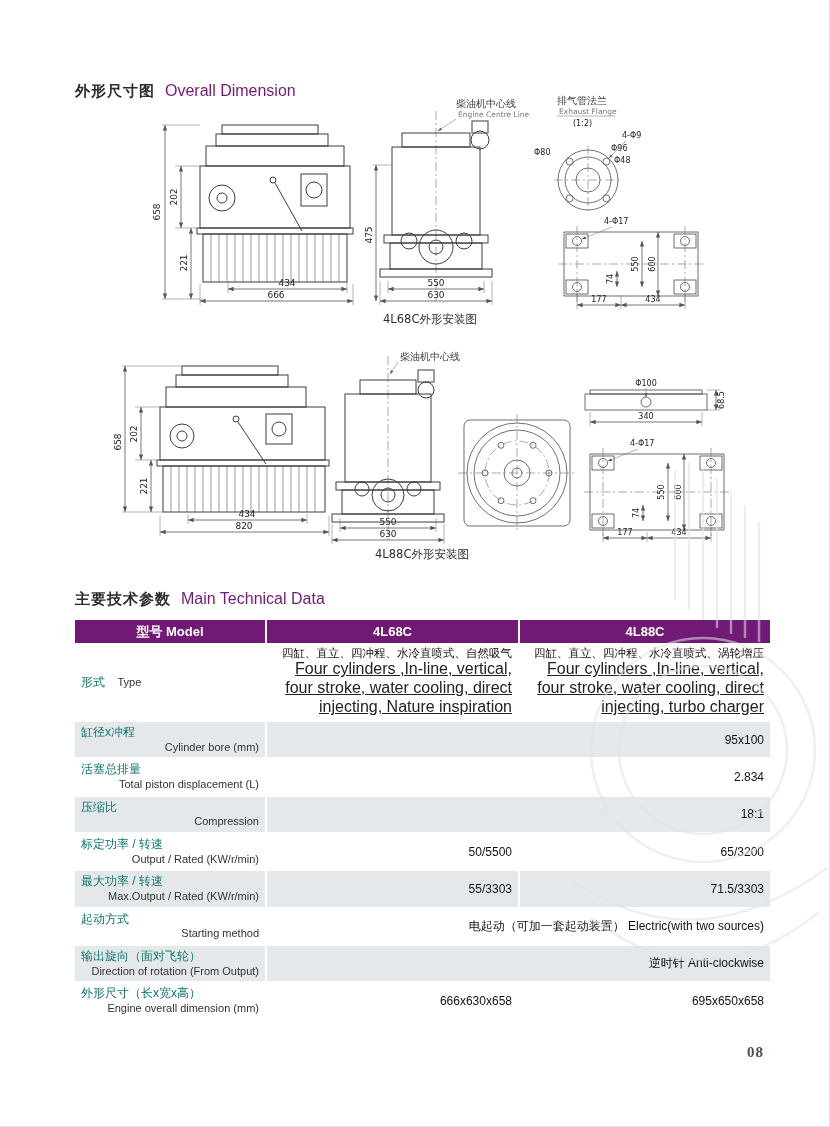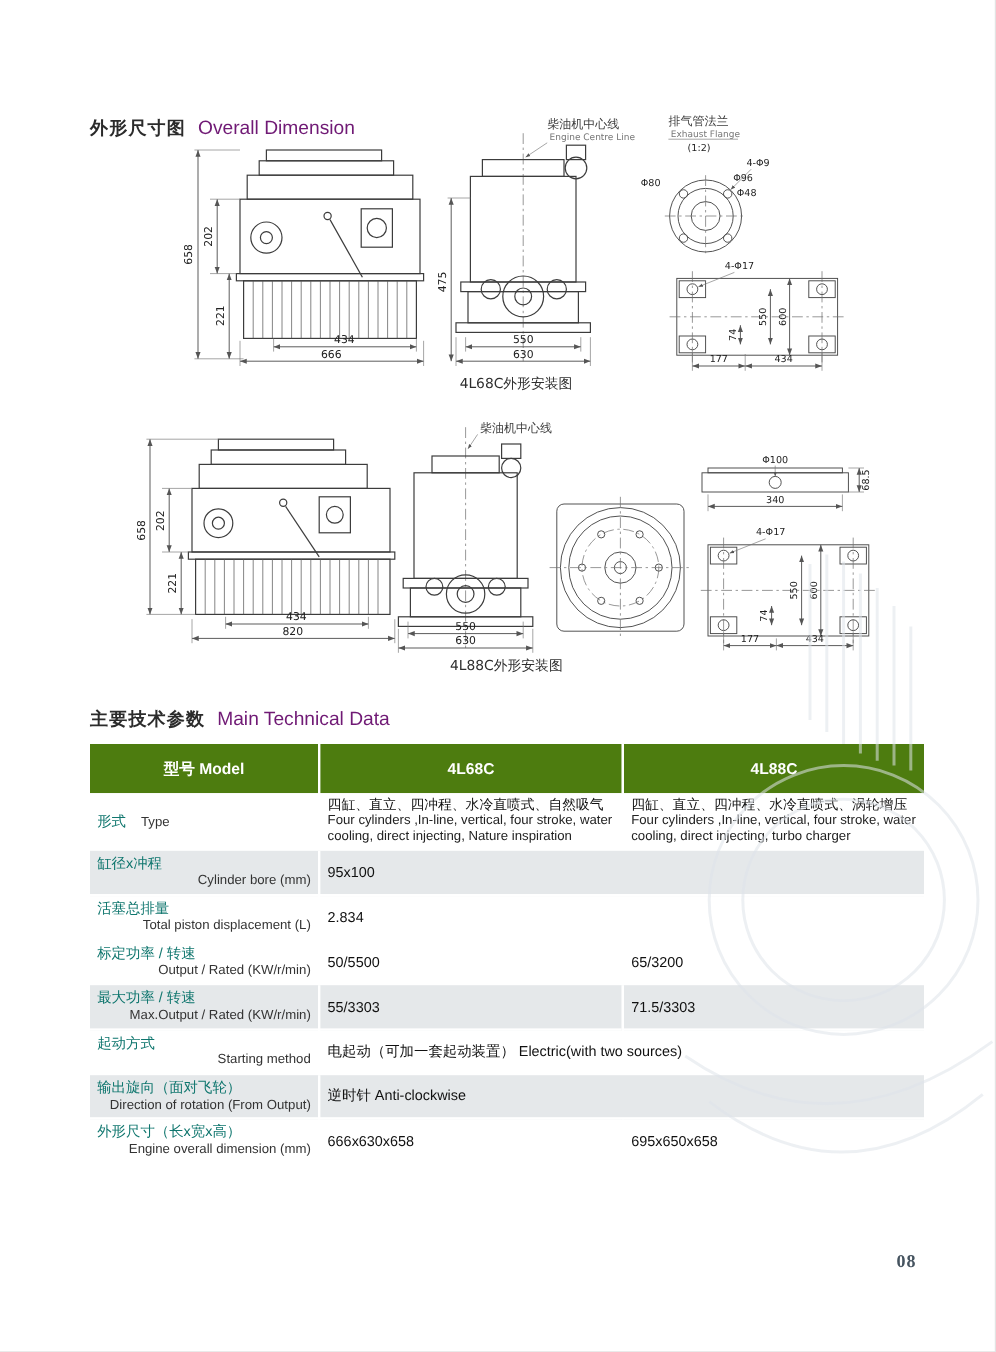--- a/index.html
+++ b/index.html
@@ -20,43 +20,43 @@
   .dim{stroke:#555;stroke-width:0.8;fill:none;}
   .thin{stroke:#777;stroke-width:0.55;fill:none;}
   .cl{stroke:#707070;stroke-width:0.6;fill:none;stroke-dasharray:9 3 2 3;}
   text.dt{font-size:9px;fill:#222;font-family:"DejaVu Sans",sans-serif;}
   text.dts{font-size:8px;fill:#222;font-family:"DejaVu Sans",sans-serif;}
   text.lbl{font-size:10px;fill:#3a3a3a;font-family:"DejaVu Sans",sans-serif;}
   text.lbls{font-size:7.5px;fill:#777;font-family:"DejaVu Sans",sans-serif;}
   text.cap{font-size:11.5px;fill:#2e2e2e;font-family:"DejaVu Sans",sans-serif;}
   
   .spec-table{position:absolute;left:75px;top:620px;width:695px;border-collapse:separate;border-spacing:0;table-layout:fixed;z-index:1;}
-  .spec-table th{background:#4d7c0f;color:#fff;font-size:13px;font-weight:bold;height:41px;text-align:center;padding:0;}
+  .spec-table th{background:#701a75;color:#fff;font-size:13px;font-weight:bold;height:23px;text-align:center;padding:0;}
   .spec-table th+th{border-left:2px solid #fff;}
   .spec-table td{vertical-align:middle;border-bottom:2px solid #fff;padding:3px 6px;background:#fff;}
   .spec-table td+td{border-left:2px solid #fff;}
   .spec-table tr.r-gray td{background:#e5e8ea;}
   .lbl-cell .cn{font-size:12px;color:#0f766e;line-height:1.3;}
   .lbl-cell .en{font-size:11px;color:#333;line-height:1.25;text-align:right;}
   .lbl-cell.inline-lbl .cn,.lbl-cell.inline-lbl .en{display:inline;margin-right:8px;}
-  td.val{text-align:left;font-size:12px;color:#111;}
+  td.val{text-align:right;font-size:12px;color:#111;}
   td.val .vcn{font-size:11.5px;line-height:1.25;}
-  td.val .ven{font-size:11px;line-height:1.18;color:#222;}
+  td.val .ven{font-size:16px;line-height:1.18;color:#222;text-decoration:underline;}
   
   .page-num{position:absolute;left:747px;top:1044px;font-family:"Liberation Serif","DejaVu Serif",serif;
     font-size:15px;font-weight:bold;color:#45535f;letter-spacing:1px;}
   
   .watermark{position:absolute;left:555px;top:450px;z-index:2;pointer-events:none;}
 </style>
 </head>
 <body>
 
 <div class="page">
 
-  <div class="sec-title" style="left:75px;top:82px;margin-top:16px;">
+  <div class="sec-title" style="left:75px;top:82px;">
     <span class="cn-t">外形尺寸图</span>
     <span class="en-t">Overall Dimension</span>
   </div>
 
   <svg class="drawing-svg" style="left:70px;top:95px;" width="700" height="245" viewBox="0 0 700 245">
     <defs>
       <marker id="arw" viewBox="0 0 10 10" refX="10" refY="5" markerWidth="7" markerHeight="7" orient="auto-start-reverse">
         <path d="M0,1.2 L10,5 L0,8.8 Z" fill="#555"></path>
       </marker>
     </defs>
@@ -347,20 +347,27 @@
       </td>
       <td class="val" colspan="2">95x100</td>
     </tr>
     <tr>
       <td class="lbl-cell">
         <div class="cn">活塞总排量</div>
         <div class="en">Total piston displacement (L)</div>
       </td>
       <td class="val" colspan="2">2.834</td>
     </tr>
+    <tr class="r-gray">
+      <td class="lbl-cell">
+        <div class="cn">压缩比</div>
+        <div class="en">Compression</div>
+      </td>
+      <td class="val" colspan="2">18:1</td>
+    </tr>
     <tr>
       <td class="lbl-cell">
         <div class="cn">标定功率 / 转速</div>
         <div class="en">Output / Rated (KW/r/min)</div>
       </td>
       <td class="val">50/5500</td>
       <td class="val">65/3200</td>
     </tr>
     <tr class="r-gray">
       <td class="lbl-cell">

